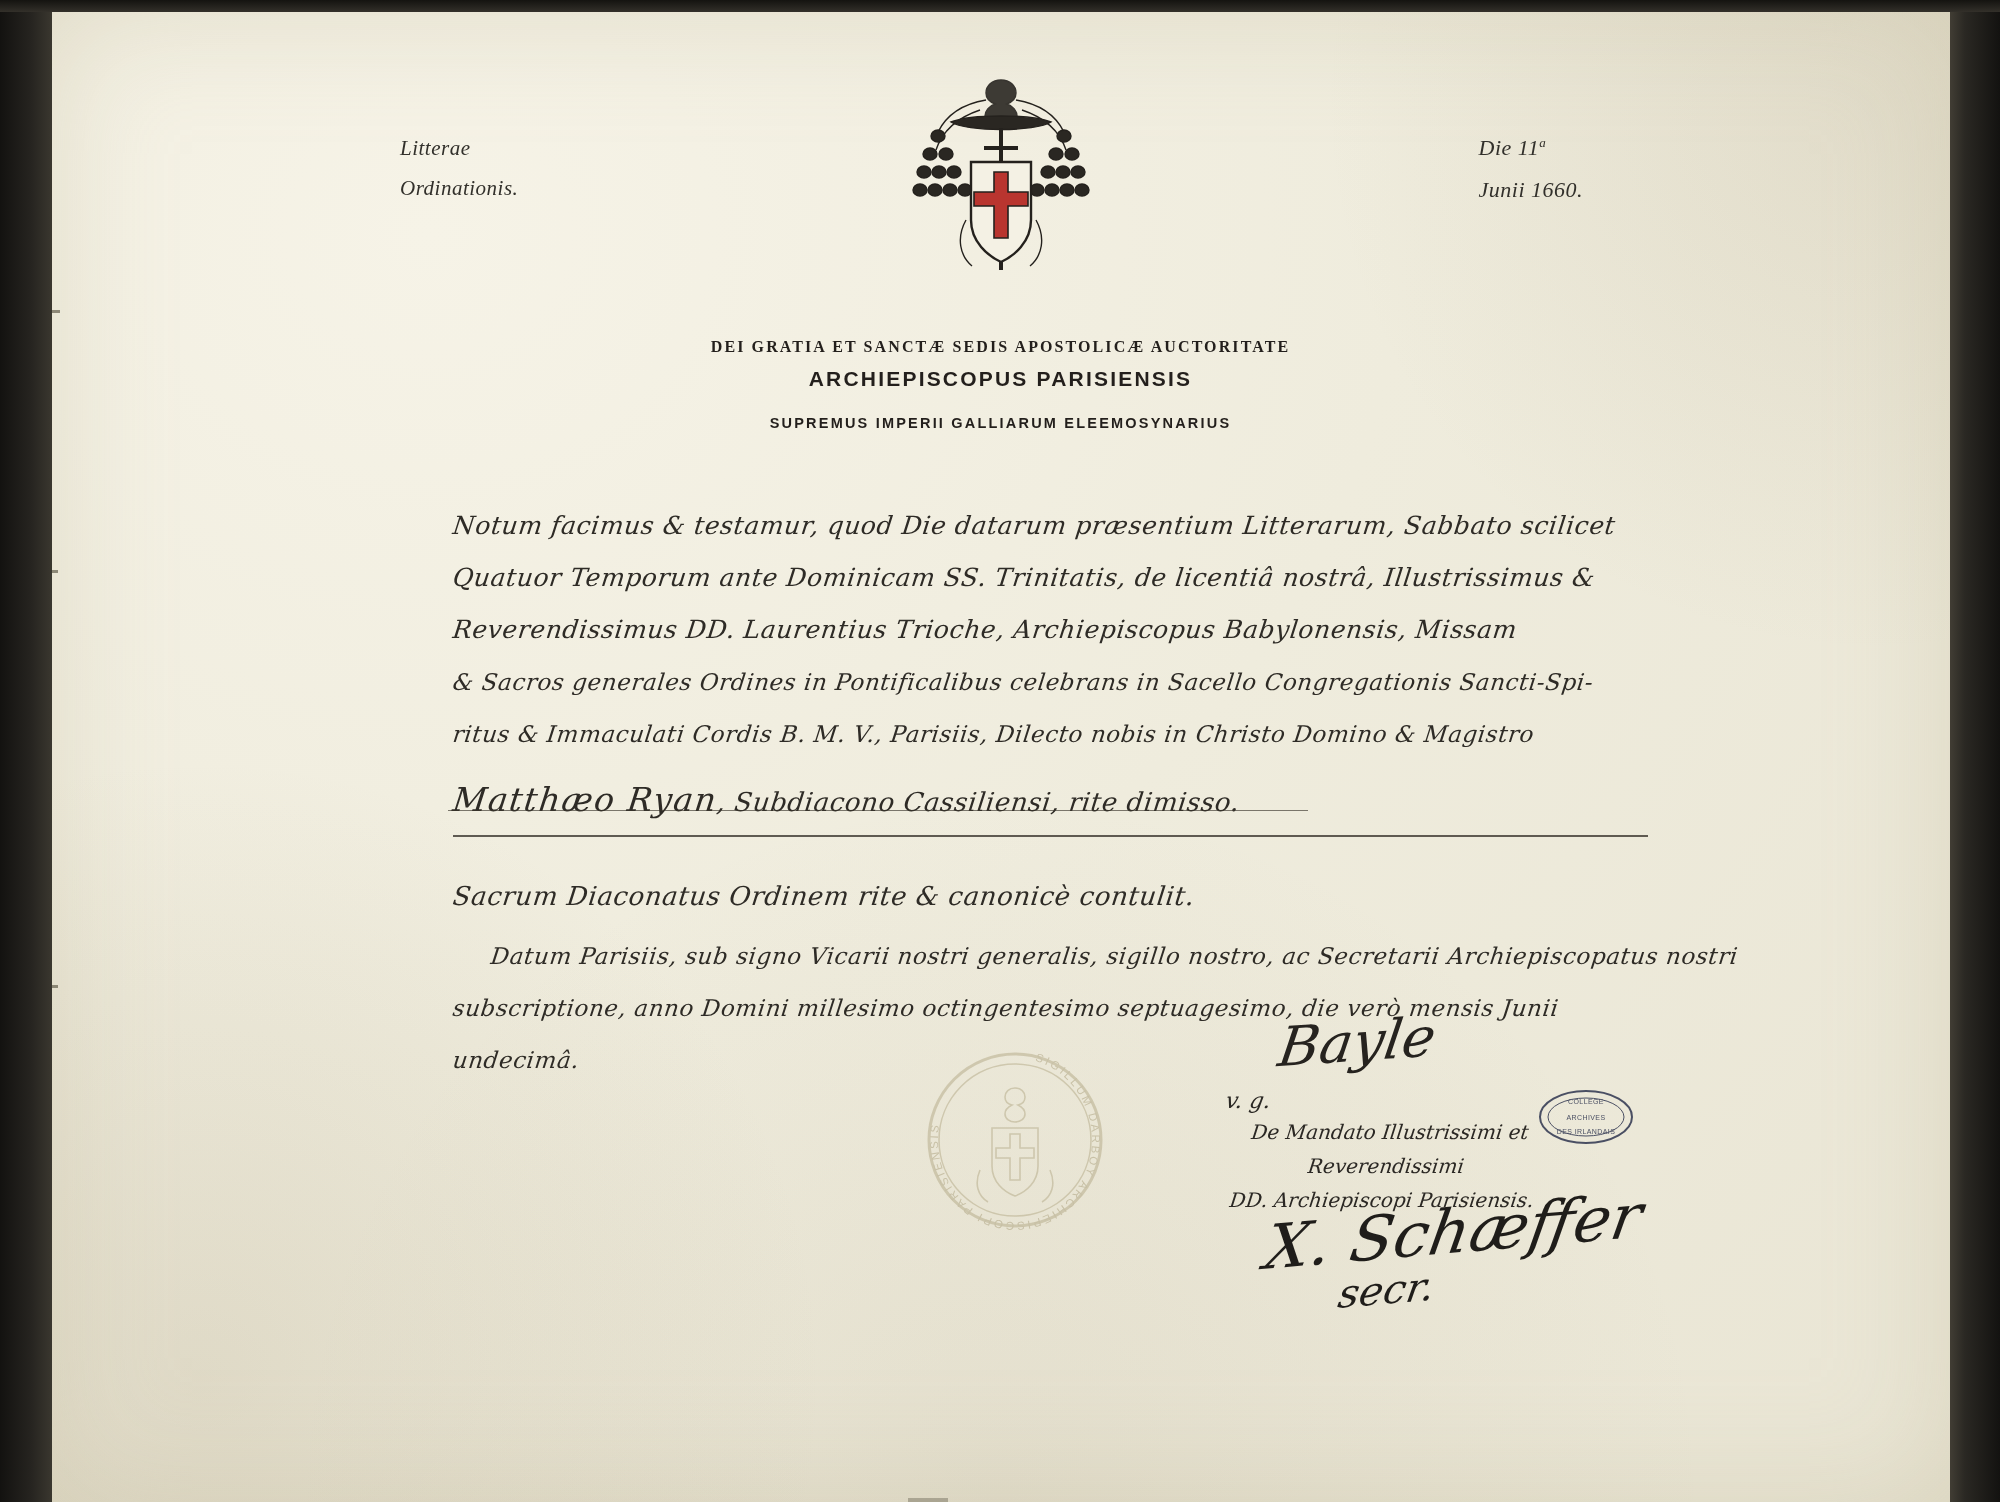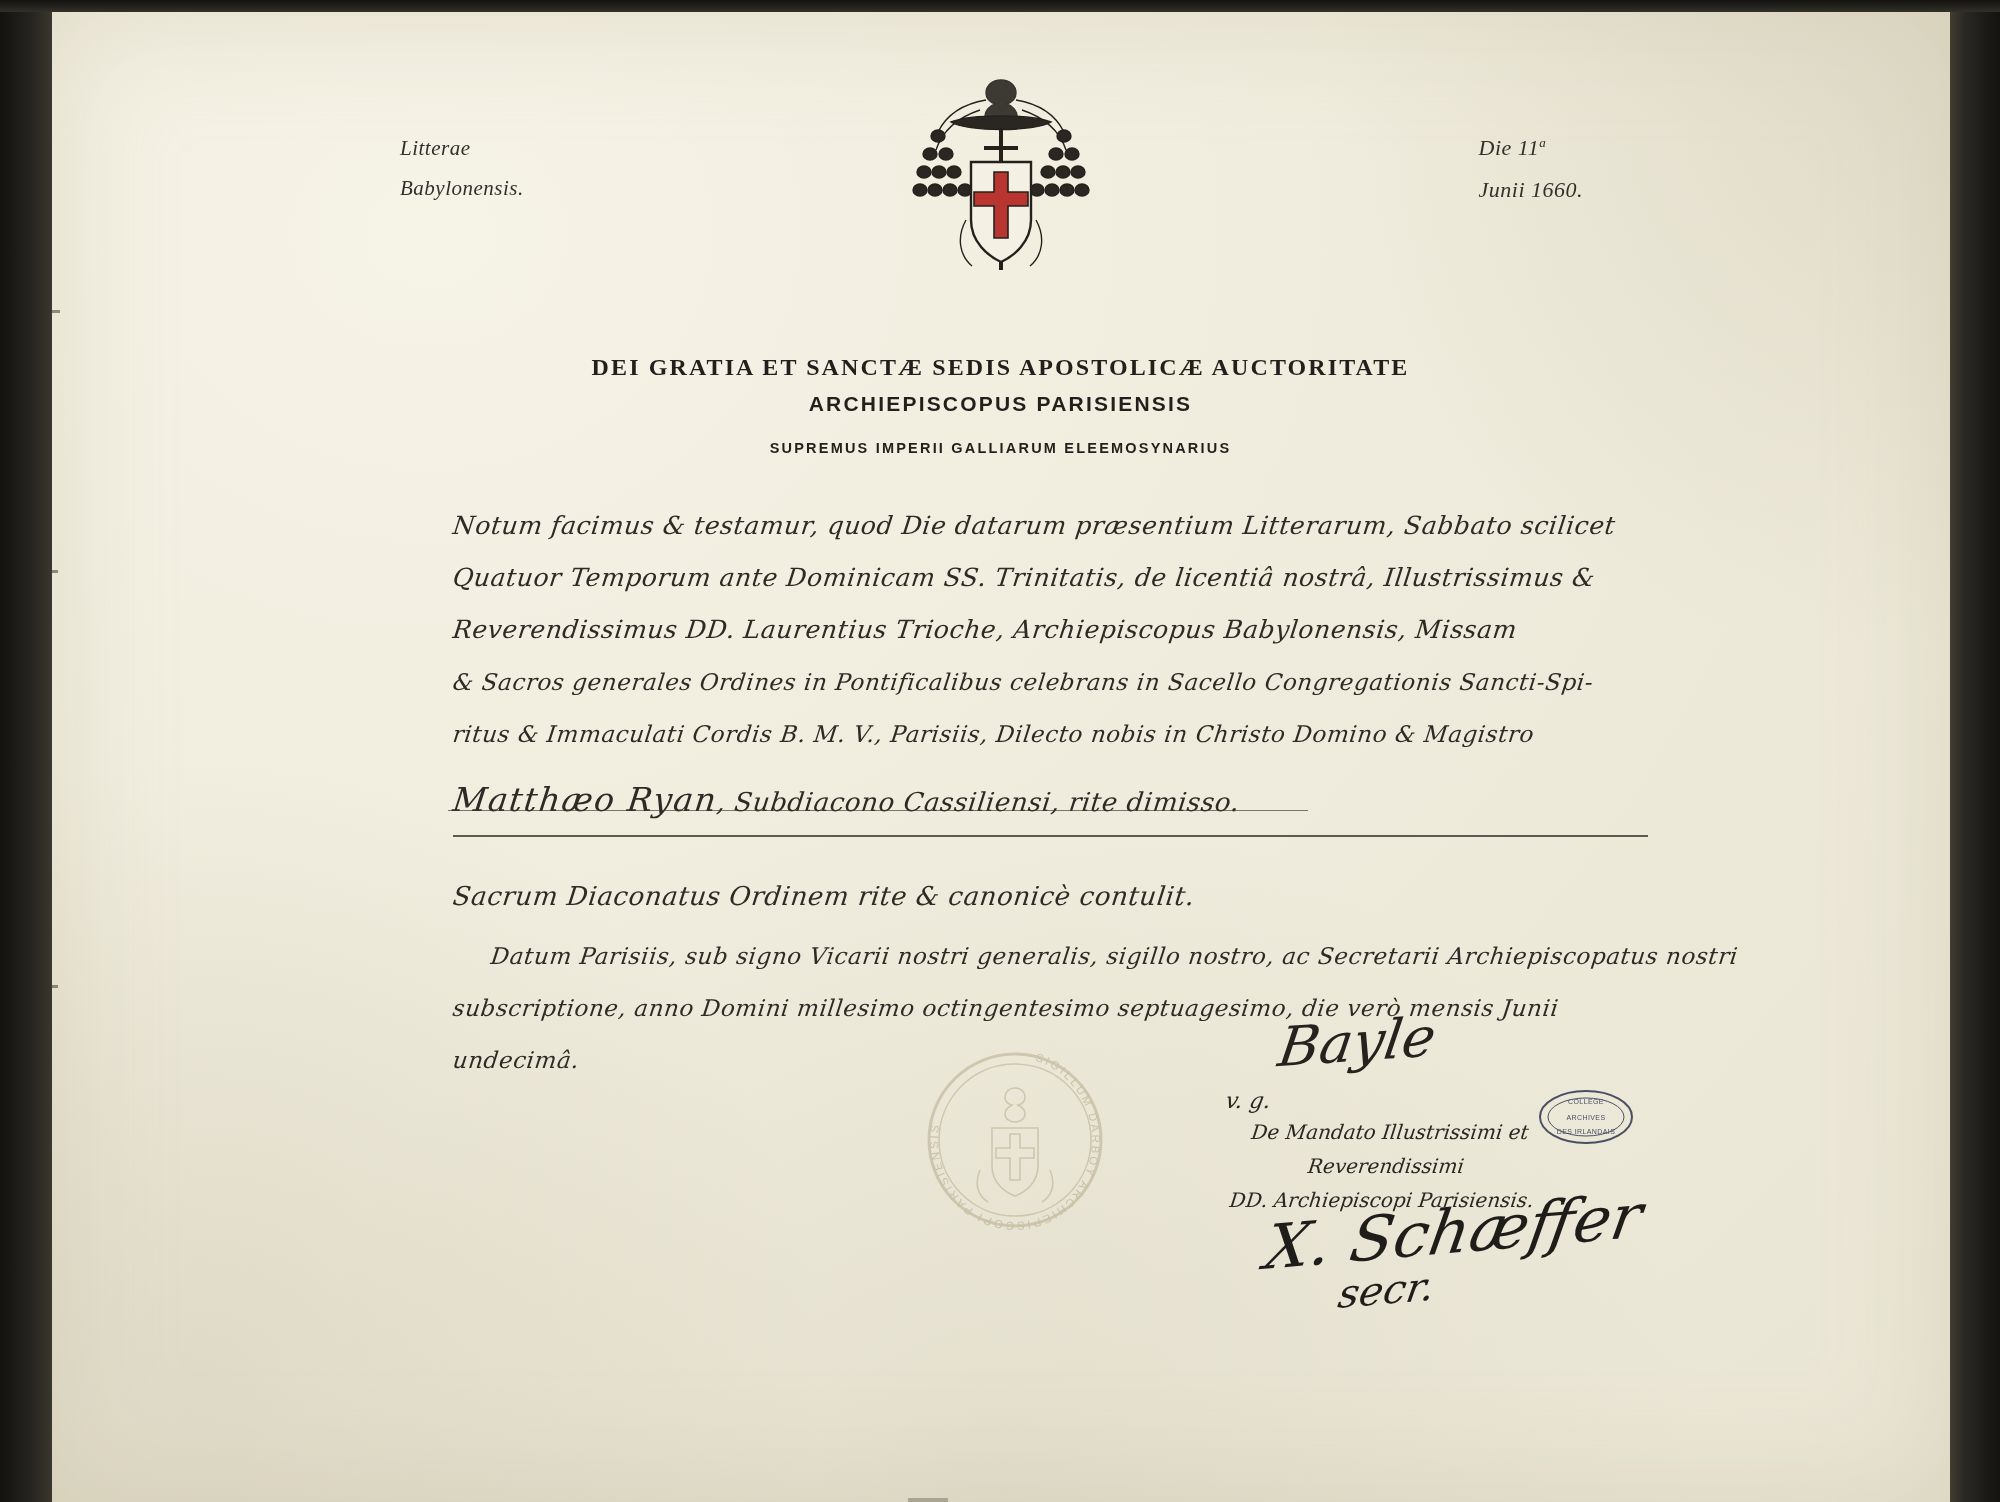--- a/index.html
+++ b/index.html
@@ -116,23 +116,23 @@
     text-align: center;
     color: #231f1c;
   }
   #bishop-name {
     font-family: "Liberation Serif", serif;
     font-weight: bold;
     font-size: 47px;
     letter-spacing: 4px;
   }
   #line-dei {
-    margin-top: 26px;
+    margin-top: 10px;
     font-family: "Liberation Serif", serif;
-    font-size: 24px;
+    font-size: 16px;
     letter-spacing: 2.1px;
     font-weight: 600;
   }
   #line-arch {
     margin-top: 11px;
     font-family: "Liberation Sans", sans-serif;
     font-size: 21px;
     letter-spacing: 2.2px;
     font-weight: bold;
   }
@@ -286,21 +286,21 @@
 </style>
 </head>
 <body>
 
 <div id="scan">
 
   <div id="sheet">
 
     <div class="corner-note" id="litterae">
       <div>Litterae</div>
-      <div>Babylonensis.</div>
+      <div>Ordinationis.</div>
     </div>
 
     <div class="corner-note" id="datenote">
       <div>
         <span>Die</span>
         <span>11</span><span class="sup">a</span>
       </div>
       <div>Junii 1660.</div>
     </div>
 

